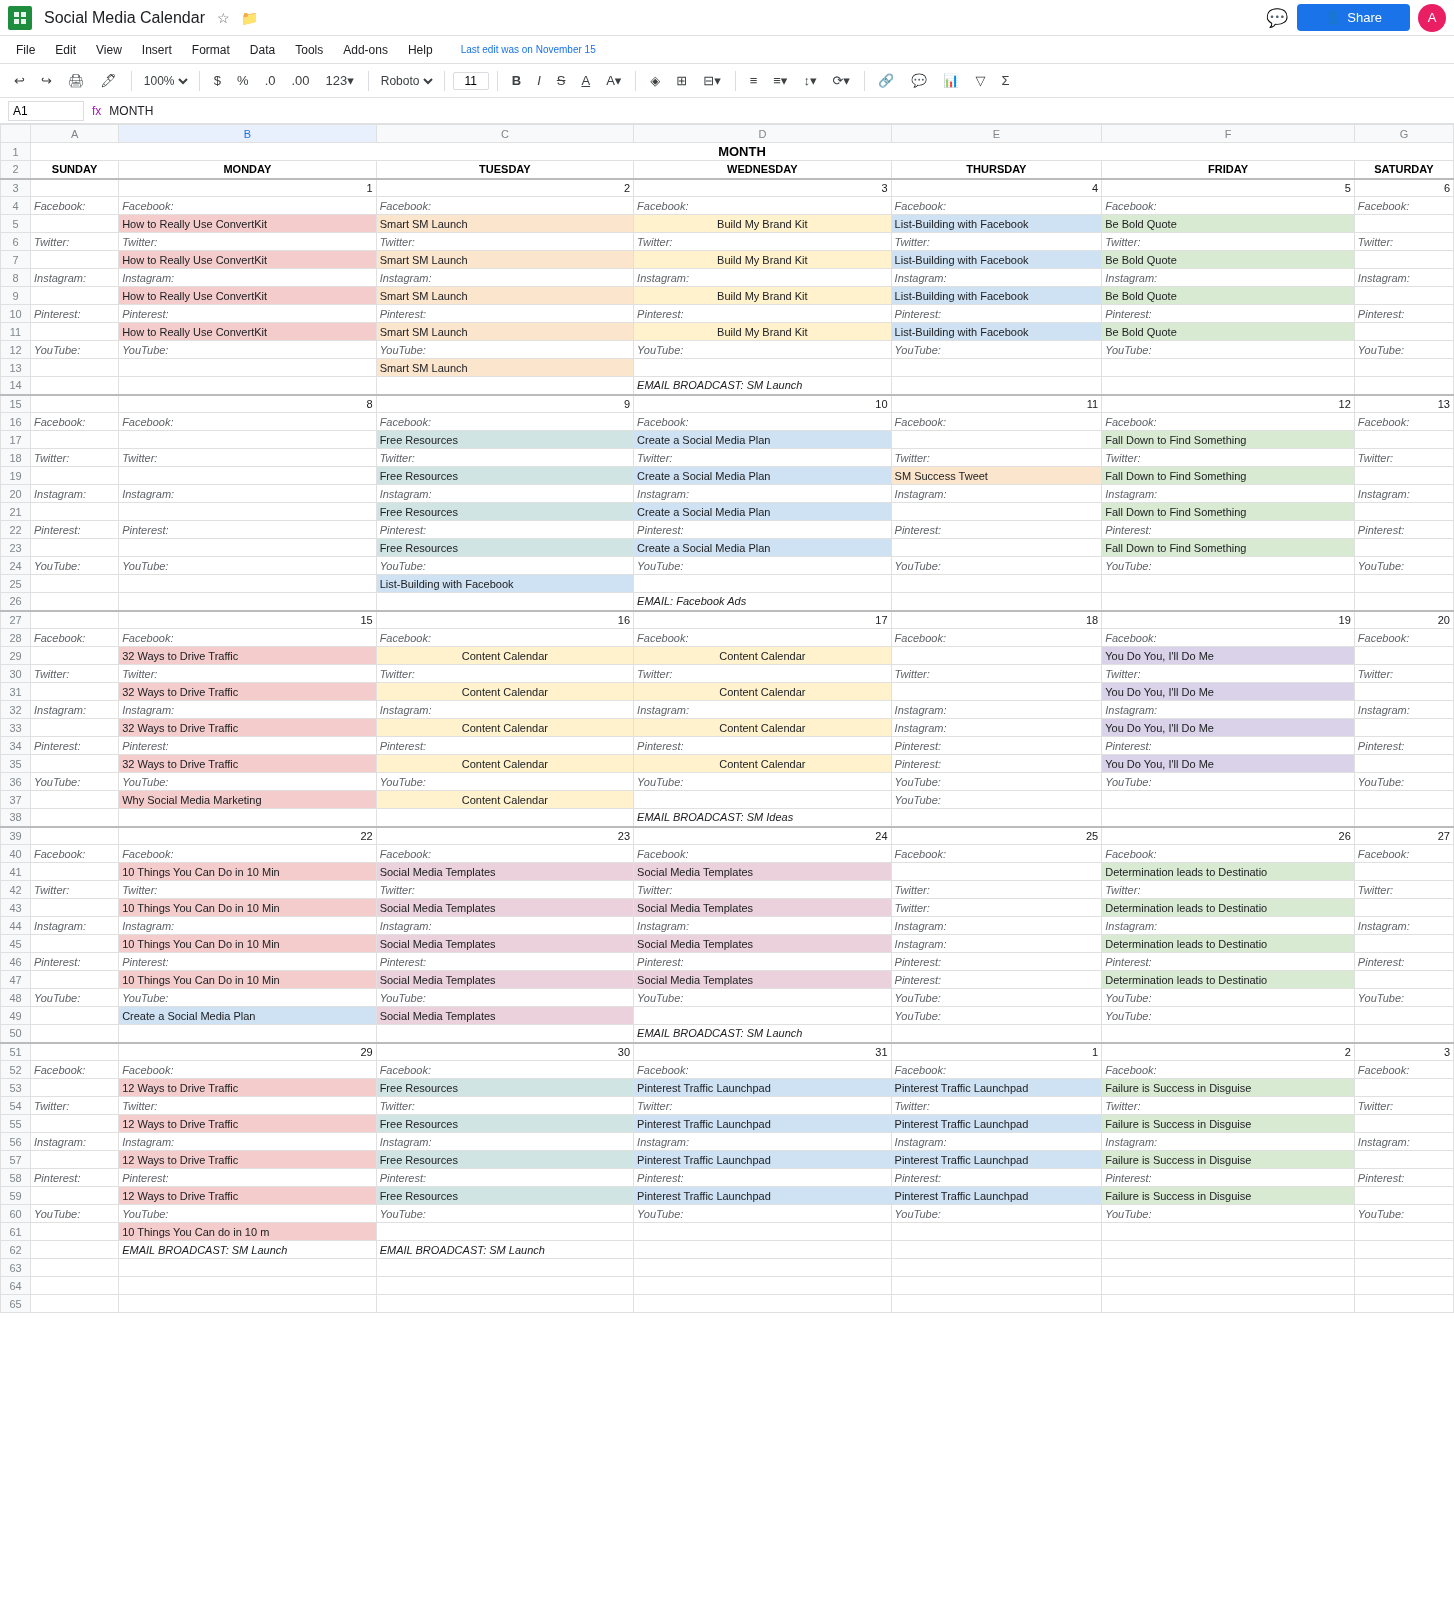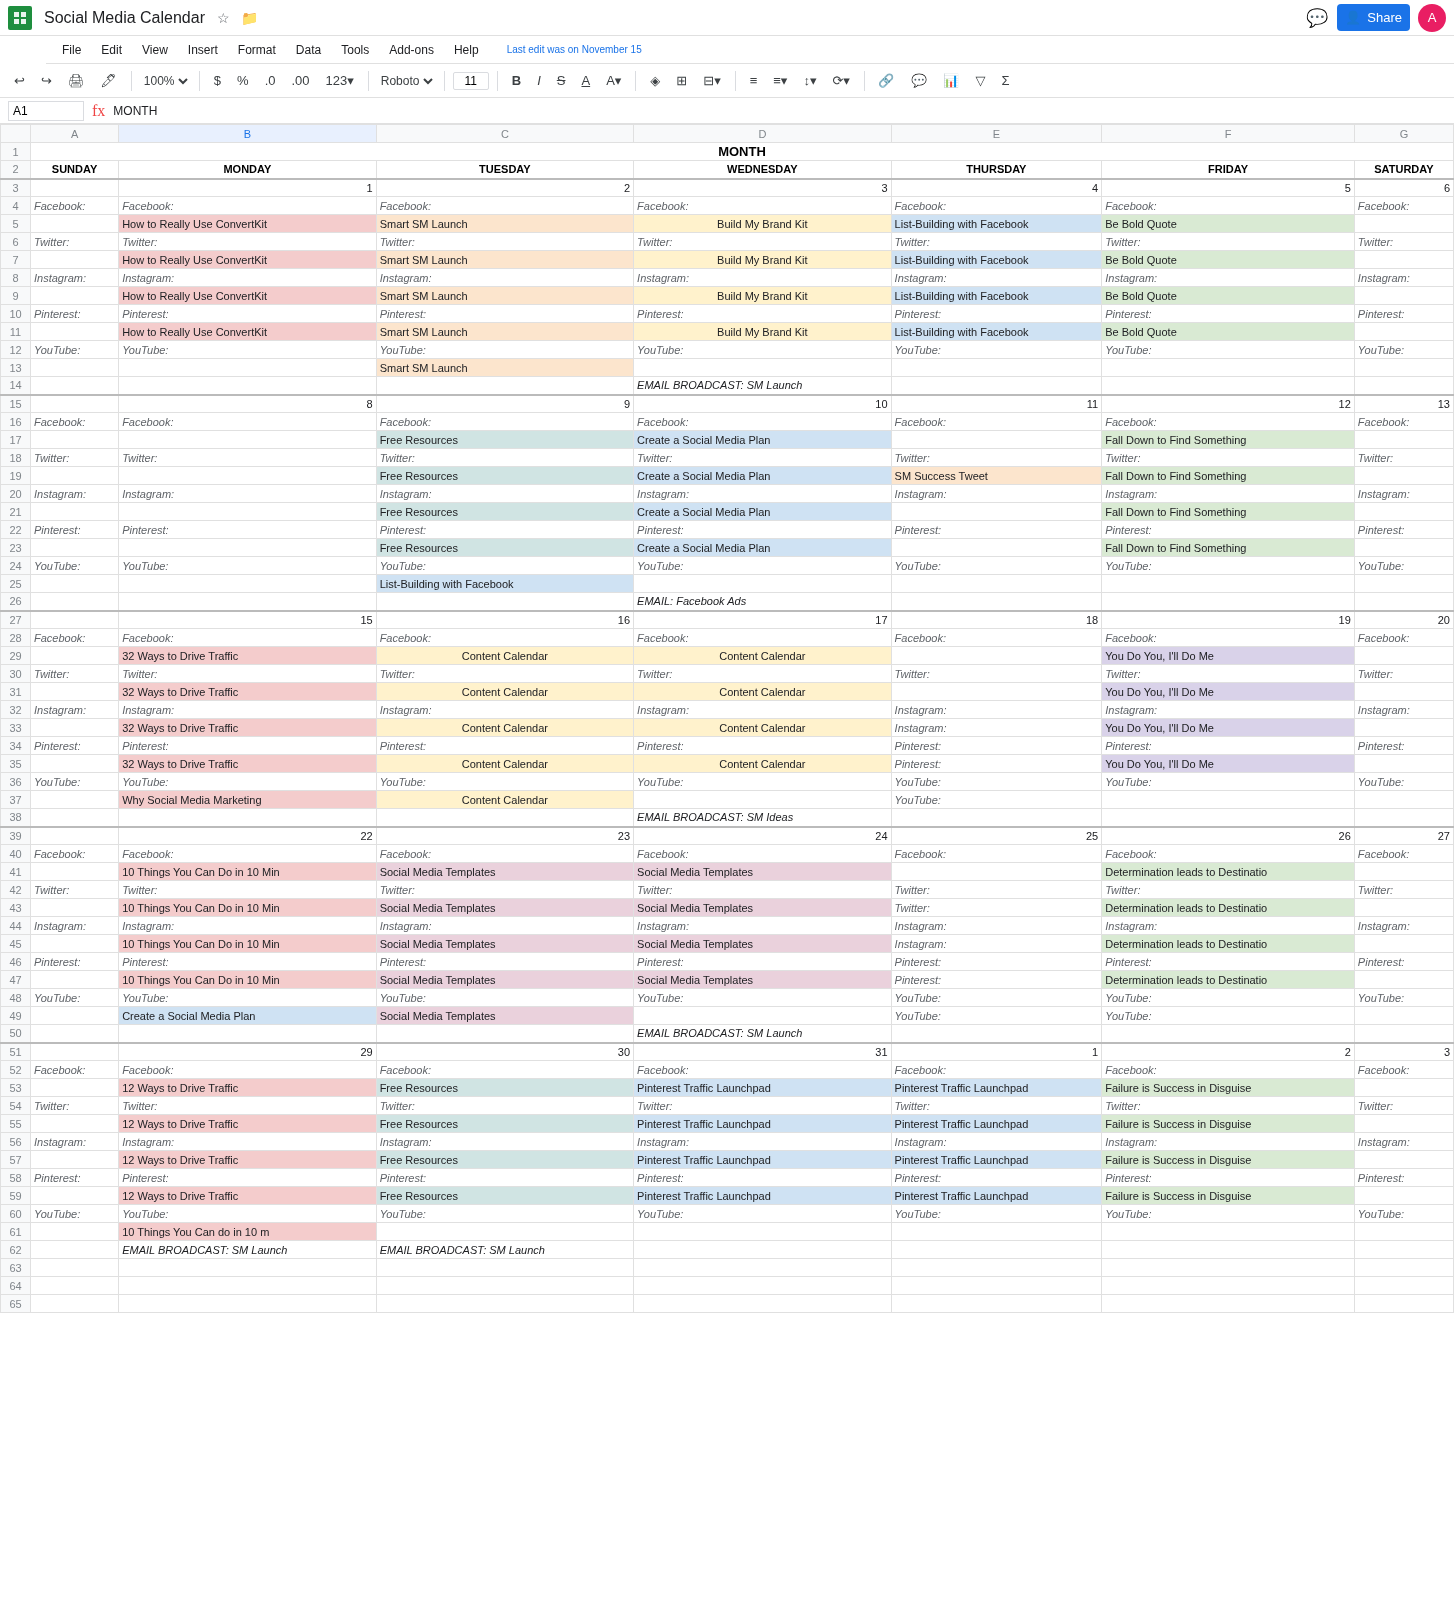--- a/index.html
+++ b/index.html
@@ -9,50 +9,50 @@
     #top-bar {
       display: flex; align-items: center; height: 36px; padding: 0 8px;
       background: #fff; border-bottom: 1px solid #e0e0e0; gap: 12px; justify-content: center;
     }
     #app-icon { width: 24px; height: 24px; background: #1e8e3e; border-radius: 2px;
       display: flex; align-items: center; justify-content: center; color: #fff; font-size: 14px; font-weight: bold; }
     #doc-title { font-size: 16px; color: #202124; font-weight: 500; }
     #star-icon, #folder-icon { color: #5f6368; font-size: 14px; cursor: pointer; }
     #share-area { margin-left: auto; display: flex; align-items: center; gap: 8px; }
     #share-btn { background: #1a73e8; color: #fff; border: none; border-radius: 4px;
-      padding: 6px 8px; font-size: 13px; font-weight: 500; cursor: pointer; display: flex; align-items: center; gap: 6px; }
+      padding: 6px 28px; font-size: 13px; font-weight: 500; cursor: pointer; display: flex; align-items: center; gap: 6px; }
     #avatar { width: 28px; height: 28px; border-radius: 50%; background: #e91e63;
       display: flex; align-items: center; justify-content: center; color: #fff; font-size: 13px; }
     #comment-icon { color: #5f6368; font-size: 18px; cursor: pointer; }
 
     
     #menu-bar {
       display: flex; align-items: center; height: 28px; padding: 0 8px;
-      background: #fff; border-bottom: 1px solid #e0e0e0; gap: 4px; font-size: 12px; color: #202124; margin-left: 46px;
+      background: #fff; border-bottom: 1px solid #e0e0e0; gap: 4px; font-size: 12px; color: #202124;
     }
     .menu-item { padding: 2px 8px; cursor: pointer; border-radius: 2px; }
     #last-edit { margin-left: 16px; color: #1a73e8; font-size: 10px; }
 
     
     #toolbar {
       display: flex; align-items: center; height: 34px; padding: 0 8px;
       background: #fff; border-bottom: 1px solid #e0e0e0; gap: 4px; font-size: 12px;
     }
     .tb-btn { padding: 3px 6px; cursor: pointer; border-radius: 2px; color: #3c4043; border: none; background: transparent; font-size: 13px; }
     .tb-sep { width: 1px; height: 20px; background: #dadce0; margin: 0 4px; }
     .tb-select { border: none; background: transparent; font-size: 12px; color: #3c4043; cursor: pointer; }
     .tb-input { width: 36px; border: 1px solid #dadce0; border-radius: 2px; font-size: 12px; text-align: center; padding: 1px; }
 
     
     #formula-bar {
       display: flex; align-items: center; height: 26px; padding: 0 8px;
       background: #fff; border-bottom: 1px solid #e0e0e0; gap: 8px; font-size: 12px;
     }
     #cell-ref { width: 76px; border: 1px solid #dadce0; padding: 2px 4px; font-size: 12px; }
-    #fx-icon { color: #ef4444; font-size: 16px; font-family: Liberation Serif, serif; }
+    #fx-icon { color: #a21caf; font-size: 12px; }
     #formula-content { flex: 1; font-size: 12px; color: #202124; }
 
     
     #spreadsheet { overflow: auto; width: 100%; }
     table { border-collapse: collapse; width: 100%; min-width: 1040px; }
     th, td {
       border: 1px solid #e0e0e0; padding: 0 3px; font-size: 11px;
       height: 18px; vertical-align: middle; white-space: nowrap; overflow: hidden;
     }
     

